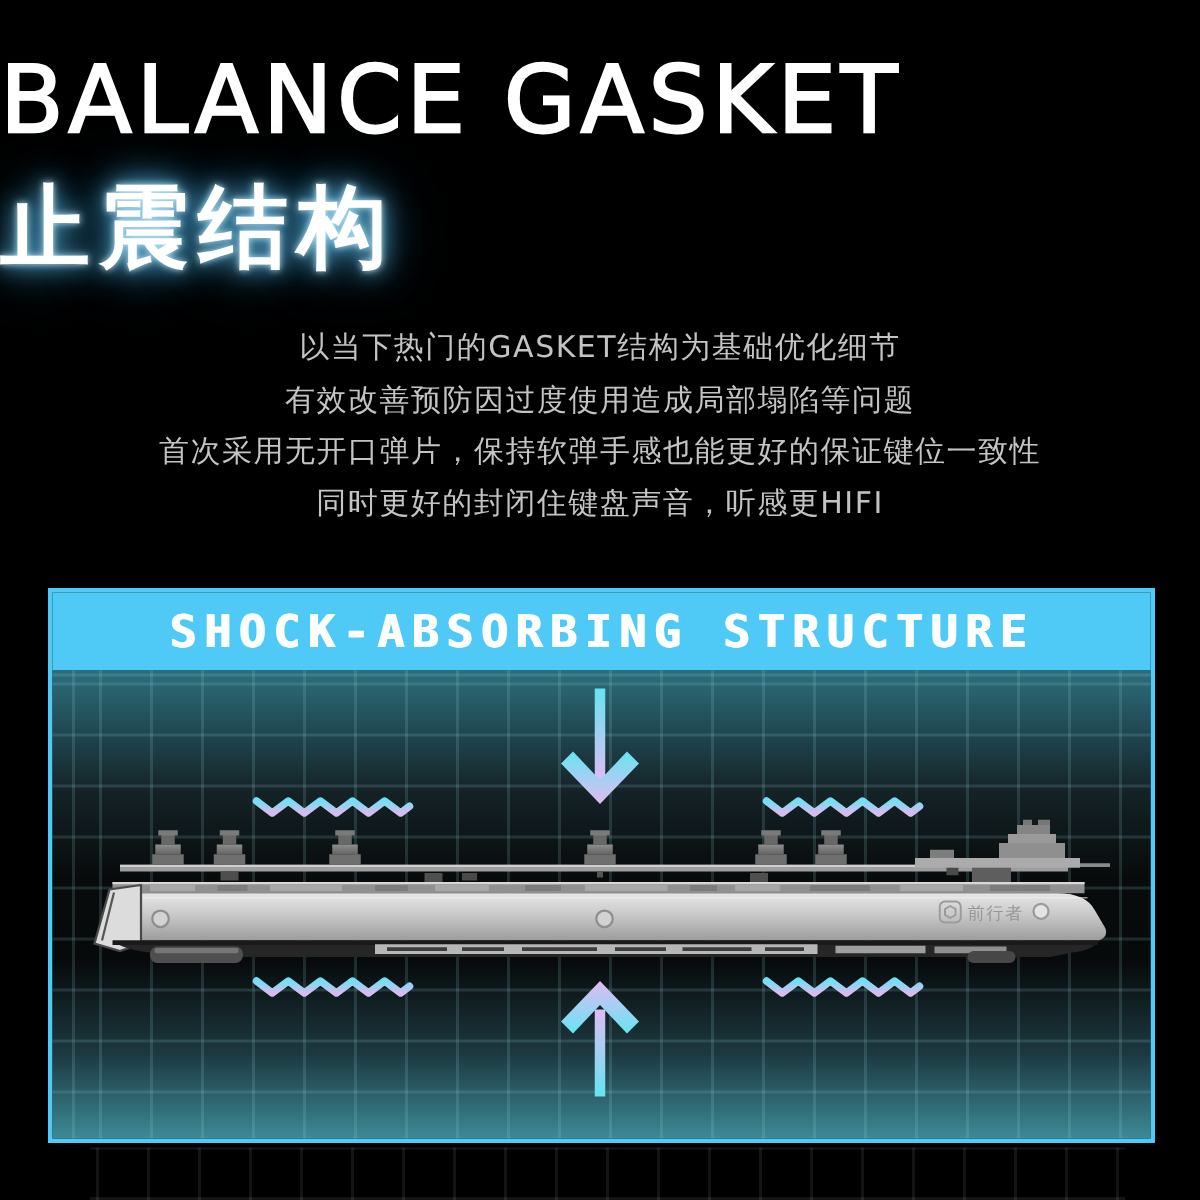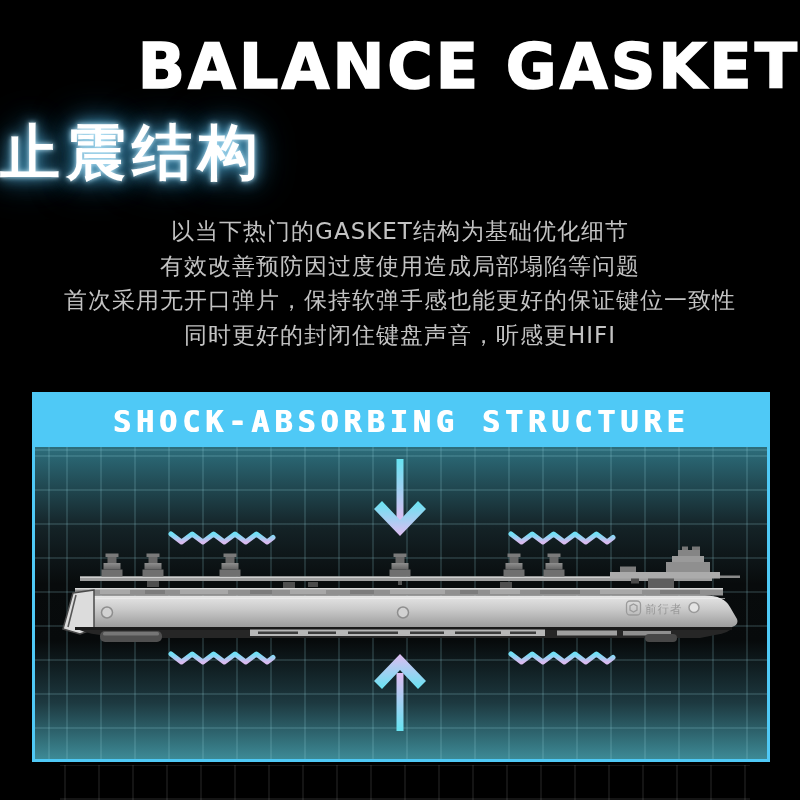--- a/index.html
+++ b/index.html
@@ -3,34 +3,34 @@
 <meta charset="utf-8">
 <style>
   * { margin:0; padding:0; box-sizing:border-box; }
   html,body { background:#000; }
   .stage {
     position:relative; width:800px; height:800px; background:#000; overflow:hidden;
     font-family:"DejaVu Sans", "Liberation Sans", sans-serif; color:#fff;
   }
   
   .main-title {
-    position:absolute; top:33px; left:0; width:800px; text-align:right;
-    font-size:62px; font-weight:bold; letter-spacing:3px; line-height:1.1;
+    position:absolute; top:33px; left:0; width:800px; text-align:left;
+    font-size:62px; font-weight:normal; letter-spacing:3px; line-height:1.1;
     color:#ffffff; -webkit-text-stroke:1.5px #ffffff; white-space:nowrap;
   }
   .subtitle {
     position:absolute; top:118px; left:0; width:800px; text-align:left;
     font-size:60px; font-weight:bold; letter-spacing:6px; line-height:1.15;
     color:#ffffff;
     text-shadow:0 0 5px rgba(200,238,255,.95), 0 0 14px rgba(95,184,224,.95),
                 0 0 26px rgba(46,127,168,.9), 0 0 40px rgba(42,124,168,.7);
   }
   .description {
     position:absolute; top:214px; left:0; width:800px; text-align:center;
-    font-size:23px; line-height:34.5px; color:#c3c3c3; letter-spacing:1px;
+    font-size:20px; line-height:34.5px; color:#c3c3c3; letter-spacing:1px;
   }
   
   .panel {
     position:absolute; left:32px; top:392px; width:738px; height:370px;
     border:3px solid #4fc9f6; background:#0a0f11;
   }
   .panel-band {
     position:absolute; left:0; top:0; width:732px; height:52px; background:#4fc9f6;
     display:flex; align-items:center; justify-content:center;
   }

